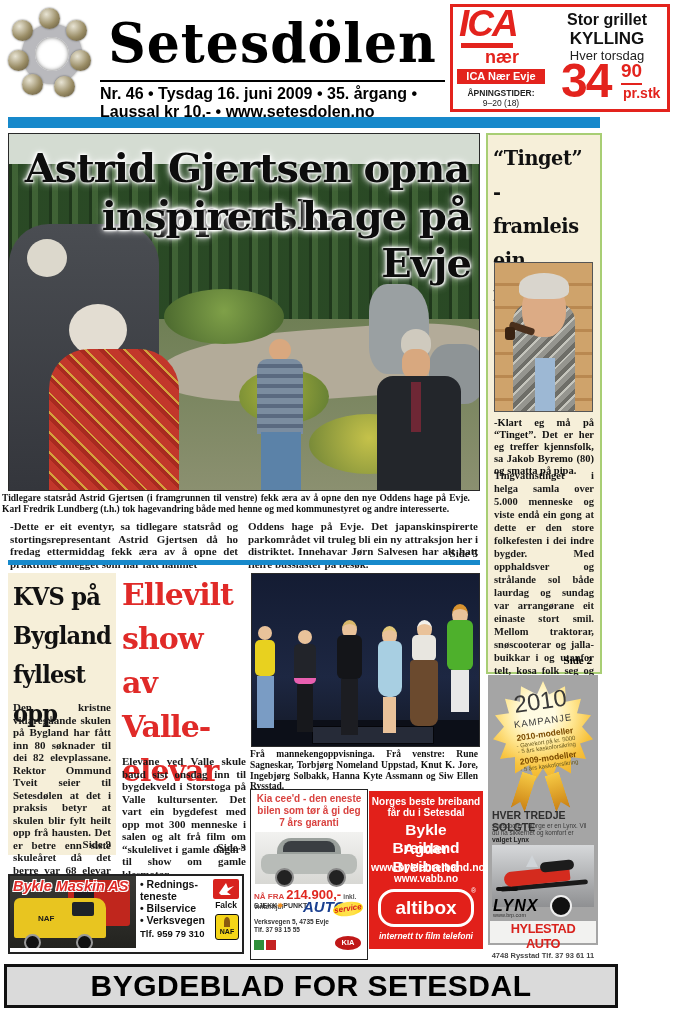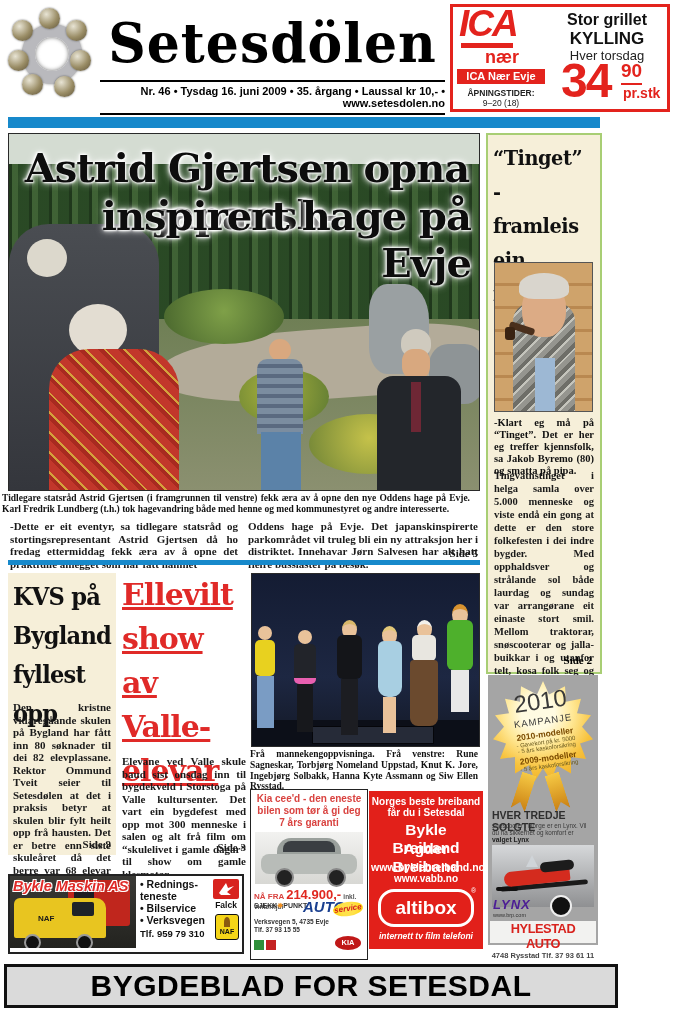--- a/index.html
+++ b/index.html
@@ -8,22 +8,22 @@
   .abs{position:absolute;}
   .sans{font-family:"Liberation Sans",sans-serif;}
   .b{font-weight:bold;}
   .just{text-align:justify;}
   .photo{border:1px solid #2a2a2a;overflow:hidden;background:#777;}
   .serifhead{font-family:"DejaVu Serif",serif;font-weight:bold;color:#111;}
   .pageref{font-weight:bold;margin-left:20px;}
   
   .masthead-title{font-family:"DejaVu Serif",serif;font-weight:bold;font-size:52px;
       letter-spacing:1px;color:#000;text-align:center;transform:scaleY(1.05);}
-  .infoline{font-family:"Liberation Sans",sans-serif;font-weight:bold;font-size:11px;
-      text-align:right;border-top:2px solid #000;border-bottom:2px solid #000;
+  .infoline{font-family:"Liberation Sans",sans-serif;font-weight:bold;font-size:16px;
+      text-align:left;border-top:2px solid #000;border-bottom:2px solid #000;
       padding:3px 0 4px 0;}
   .bluebar{background:#1789cb;}
   
   .ring{border-radius:50%;border:13px solid #b9b9bd;width:34px;height:34px;
       box-shadow:inset 0 0 4px #666,0 0 3px #888;background:#fff;}
   .bell{border-radius:50%;width:21px;height:21px;
       background:radial-gradient(circle at 35% 30%,#e8e4d4,#9a8d66 55%,#5d5238);
       box-shadow:0 0 2px #555;}
   
   .ica-box{border:3px solid #e3231d;background:#fff;}
@@ -141,21 +141,21 @@
     <div class="abs serifhead" style="left:5px;top:4px;width:100px;font-size:24px;line-height:39px;letter-spacing:-.8px;transform:scaleX(.94);transform-origin:left;">
       <div>KVS på</div>
       <div>Bygland</div>
       <div>fyllest opp</div>
     </div>
     <div class="abs newsbody just" style="left:5px;top:128px;width:98px;">Den kristne vidaregåande skulen på Bygland har fått inn 80 søknader til dei 82 elevplassane. Rektor Ommund Tveit seier til Setesdølen at det i praksis betyr at skulen blir fylt heilt opp frå hausten. Det er betre enn siste skuleåret då det berre var 68 elevar på KVS. Auken no er sterkast i byggfag.</div>
     <div class="abs newsbody pageref" style="right:5px;bottom:5px;">Side 9</div>
   </div>
 
   <div class="abs" style="left:122px;top:573px;width:124px;height:282px;">
-    <div class="abs serifhead redhead" style="left:0;top:0;width:124px;font-size:30px;line-height:44px;letter-spacing:-1px;text-decoration:underline;">
+    <div class="abs serifhead redhead" style="left:0;top:0;width:124px;font-size:30px;line-height:44px;letter-spacing:-1px;">
       <div>Ellevilt</div>
       <div>show av</div>
       <div>Valle-</div>
       <div>elevar</div>
     </div>
     <div class="abs newsbody just" style="left:0;top:182px;width:124px;">Elevane ved Valle skule baud sist onsdag inn til bygdekveld i Storstoga på Valle kultursenter. Det vart ein bygdefest med opp mot 300 menneske i salen og alt frå film om “skulelivet i gamle dagar” til show om gamle klesmotar.</div>
     <div class="abs newsbody pageref" style="right:0;bottom:2px;">Side 3</div>
   </div>
 
   <div class="abs photo" style="left:251px;top:573px;width:227px;height:172px;background:linear-gradient(#141c33,#1d2742 60%,#131825);">
@@ -236,21 +236,21 @@
     <div class="abs sans b" style="left:4px;top:134px;width:104px;font-size:10.5px;color:#2e2e2e;">HVER TREDJE SOLGTE</div>
     <div class="abs sans" style="left:4px;top:147px;width:100px;font-size:6.3px;line-height:7px;color:#3a3a3a;">snøscooter i Norge er en Lynx. Vil du ha sikkerhet og komfort er</div>
     <div class="abs sans b" style="left:4px;top:161px;font-size:6.8px;color:#222;">valget Lynx</div>
     <div class="abs" style="left:4px;top:170px;width:102px;height:62px;background:linear-gradient(#d6d8da,#8f9092);">
       <div class="abs" style="left:8px;top:38px;width:88px;height:5px;background:#1a1a1a;border-radius:3px;transform:rotate(-5deg);"></div>
       <div class="abs" style="left:12px;top:24px;width:66px;height:15px;background:#d42b1e;border-radius:8px 3px 3px 8px;transform:rotate(-6deg);"></div>
       <div class="abs" style="left:48px;top:16px;width:34px;height:10px;background:#1c1c1c;border-radius:5px;transform:rotate(-6deg);"></div>
       <div class="abs" style="left:34px;top:10px;width:12px;height:12px;background:#cfd4d8;clip-path:polygon(0 100%,50% 0,100% 100%);"></div>
       <div class="abs" style="left:4px;top:42px;width:22px;height:4px;background:#111;border-radius:2px;"></div>
     </div>
-    <div class="abs sans b" style="left:5px;top:222px;font-size:13px;font-style:italic;letter-spacing:1px;color:#4c1d95;">LYNX</div>
+    <div class="abs sans b" style="left:5px;top:222px;font-size:16px;font-style:italic;letter-spacing:1px;color:#000000;">LYNX</div>
     <div class="abs sans" style="left:5px;top:237px;font-size:5.5px;color:#333;">www.brp.com</div>
     <div class="abs" style="left:62px;top:220px;width:18px;height:18px;background:#111;border-radius:50%;border:2px solid #eee;"></div>
     <div class="abs" style="left:2px;top:246px;width:106px;height:22px;background:#f2f2f0;">
       <div class="sans b" style="font-size:13.5px;color:#d8231e;text-align:center;letter-spacing:-.5px;transform:scaleX(.95);">HYLESTAD AUTO</div>
       <div class="sans b" style="font-size:7.5px;color:#444;text-align:center;">4748 Rysstad Tlf. 37 93 61 11</div>
     </div>
   </div>
 
   <div class="abs" style="left:8px;top:874px;width:232px;height:76px;border:2px solid #222;background:#fff;">
     <div class="abs" style="left:0;top:0;width:126px;height:72px;background:linear-gradient(#3a3a36,#23231f);overflow:hidden;">

